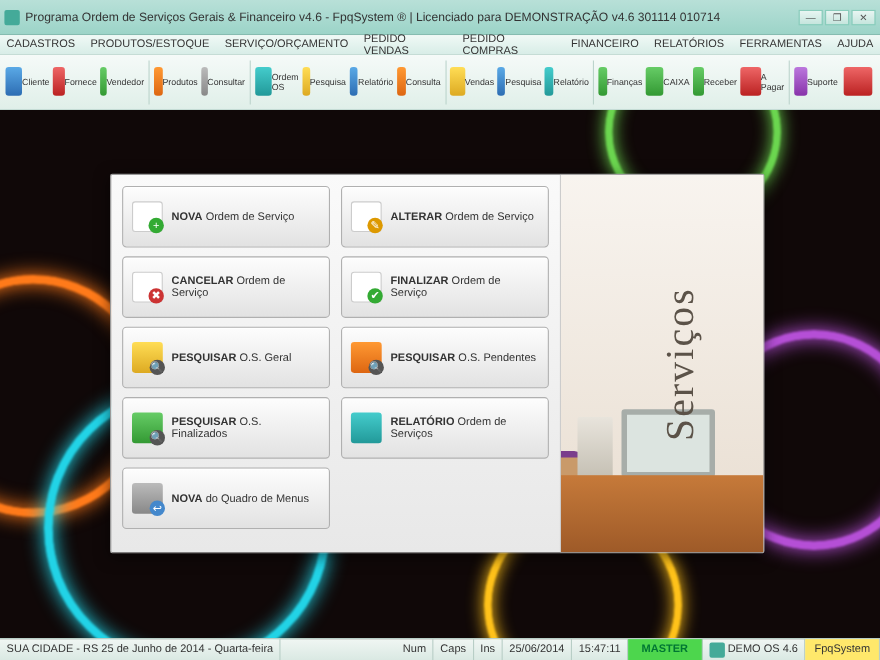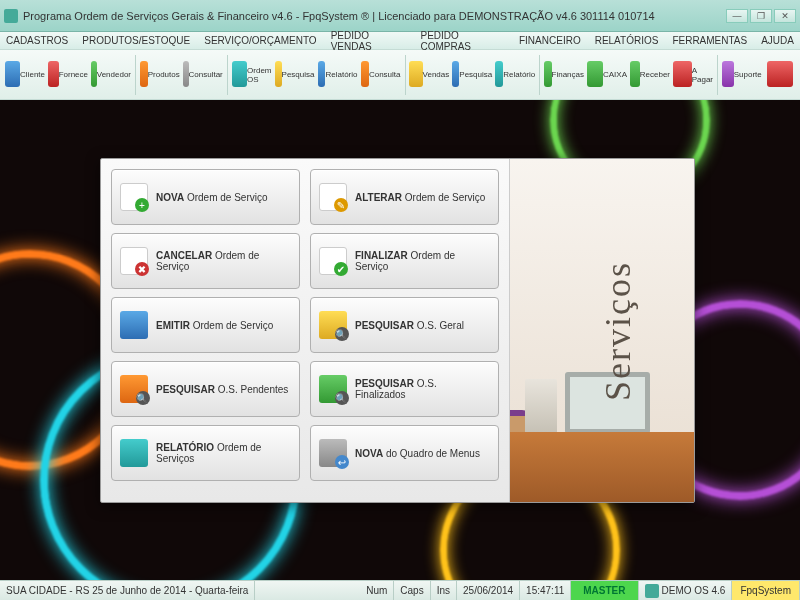--- a/index.html
+++ b/index.html
@@ -191,24 +191,20 @@
           <div class="pic i-doc" style="position: relative;">
             <span style="position:absolute;bottom:-2px;right:-2px;width:14px;height:14px;border-radius:50%;background:#c33;color:#fff;font-size:10px;display:flex;align-items:center;justify-content:center">✖</span>
           </div>
           <div><b>CANCELAR</b> Ordem de Serviço</div>
         </div>
         <div class="pbtn">
           <div class="pic i-doc" style="position: relative;">
             <span style="position:absolute;bottom:-2px;right:-2px;width:14px;height:14px;border-radius:50%;background:#3a3;color:#fff;font-size:10px;display:flex;align-items:center;justify-content:center">✔</span>
           </div>
           <div><b>FINALIZAR</b> Ordem de Serviço</div>
-        </div>
-        <div class="pbtn">
-          <div class="pic i-blue"></div>
-          <div><b>EMITIR</b> Ordem de Serviço</div>
         </div>
         <div class="pbtn">
           <div class="pic i-yellow" style="position: relative;">
             <span style="position:absolute;bottom:-2px;right:-2px;width:14px;height:14px;border-radius:50%;background:#555;color:#fff;font-size:10px;display:flex;align-items:center;justify-content:center">🔍</span>
           </div>
           <div><b>PESQUISAR</b> O.S. Geral</div>
         </div>
         <div class="pbtn">
           <div class="pic i-orange" style="position: relative;">
             <span style="position:absolute;bottom:-2px;right:-2px;width:14px;height:14px;border-radius:50%;background:#555;color:#fff;font-size:10px;display:flex;align-items:center;justify-content:center">🔍</span>

